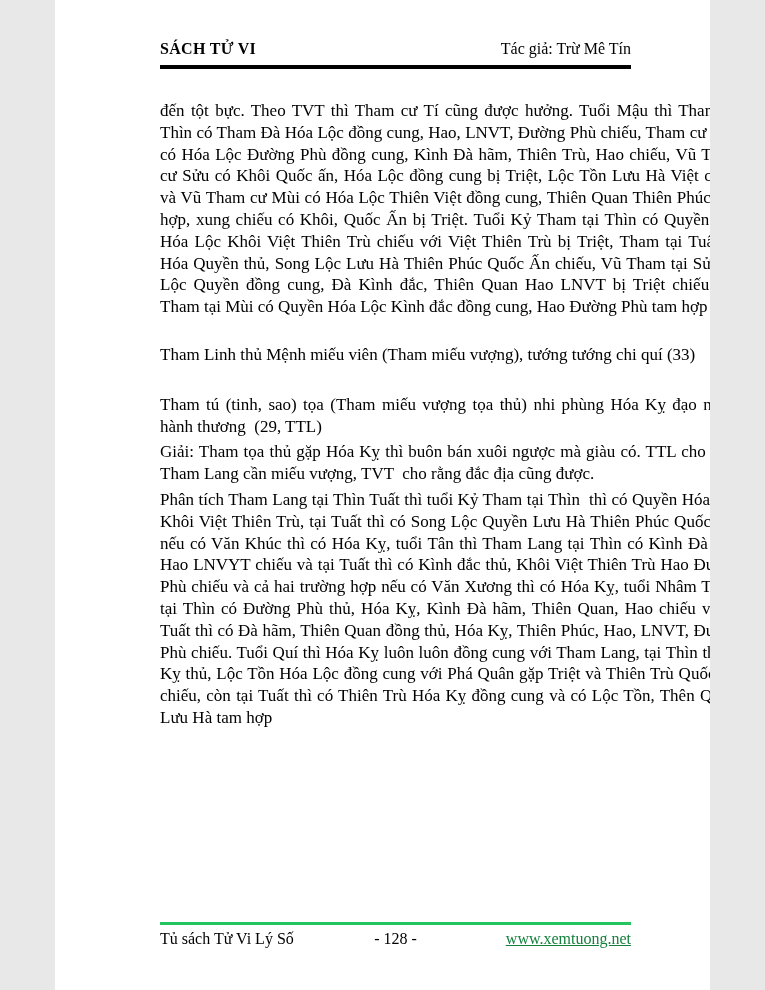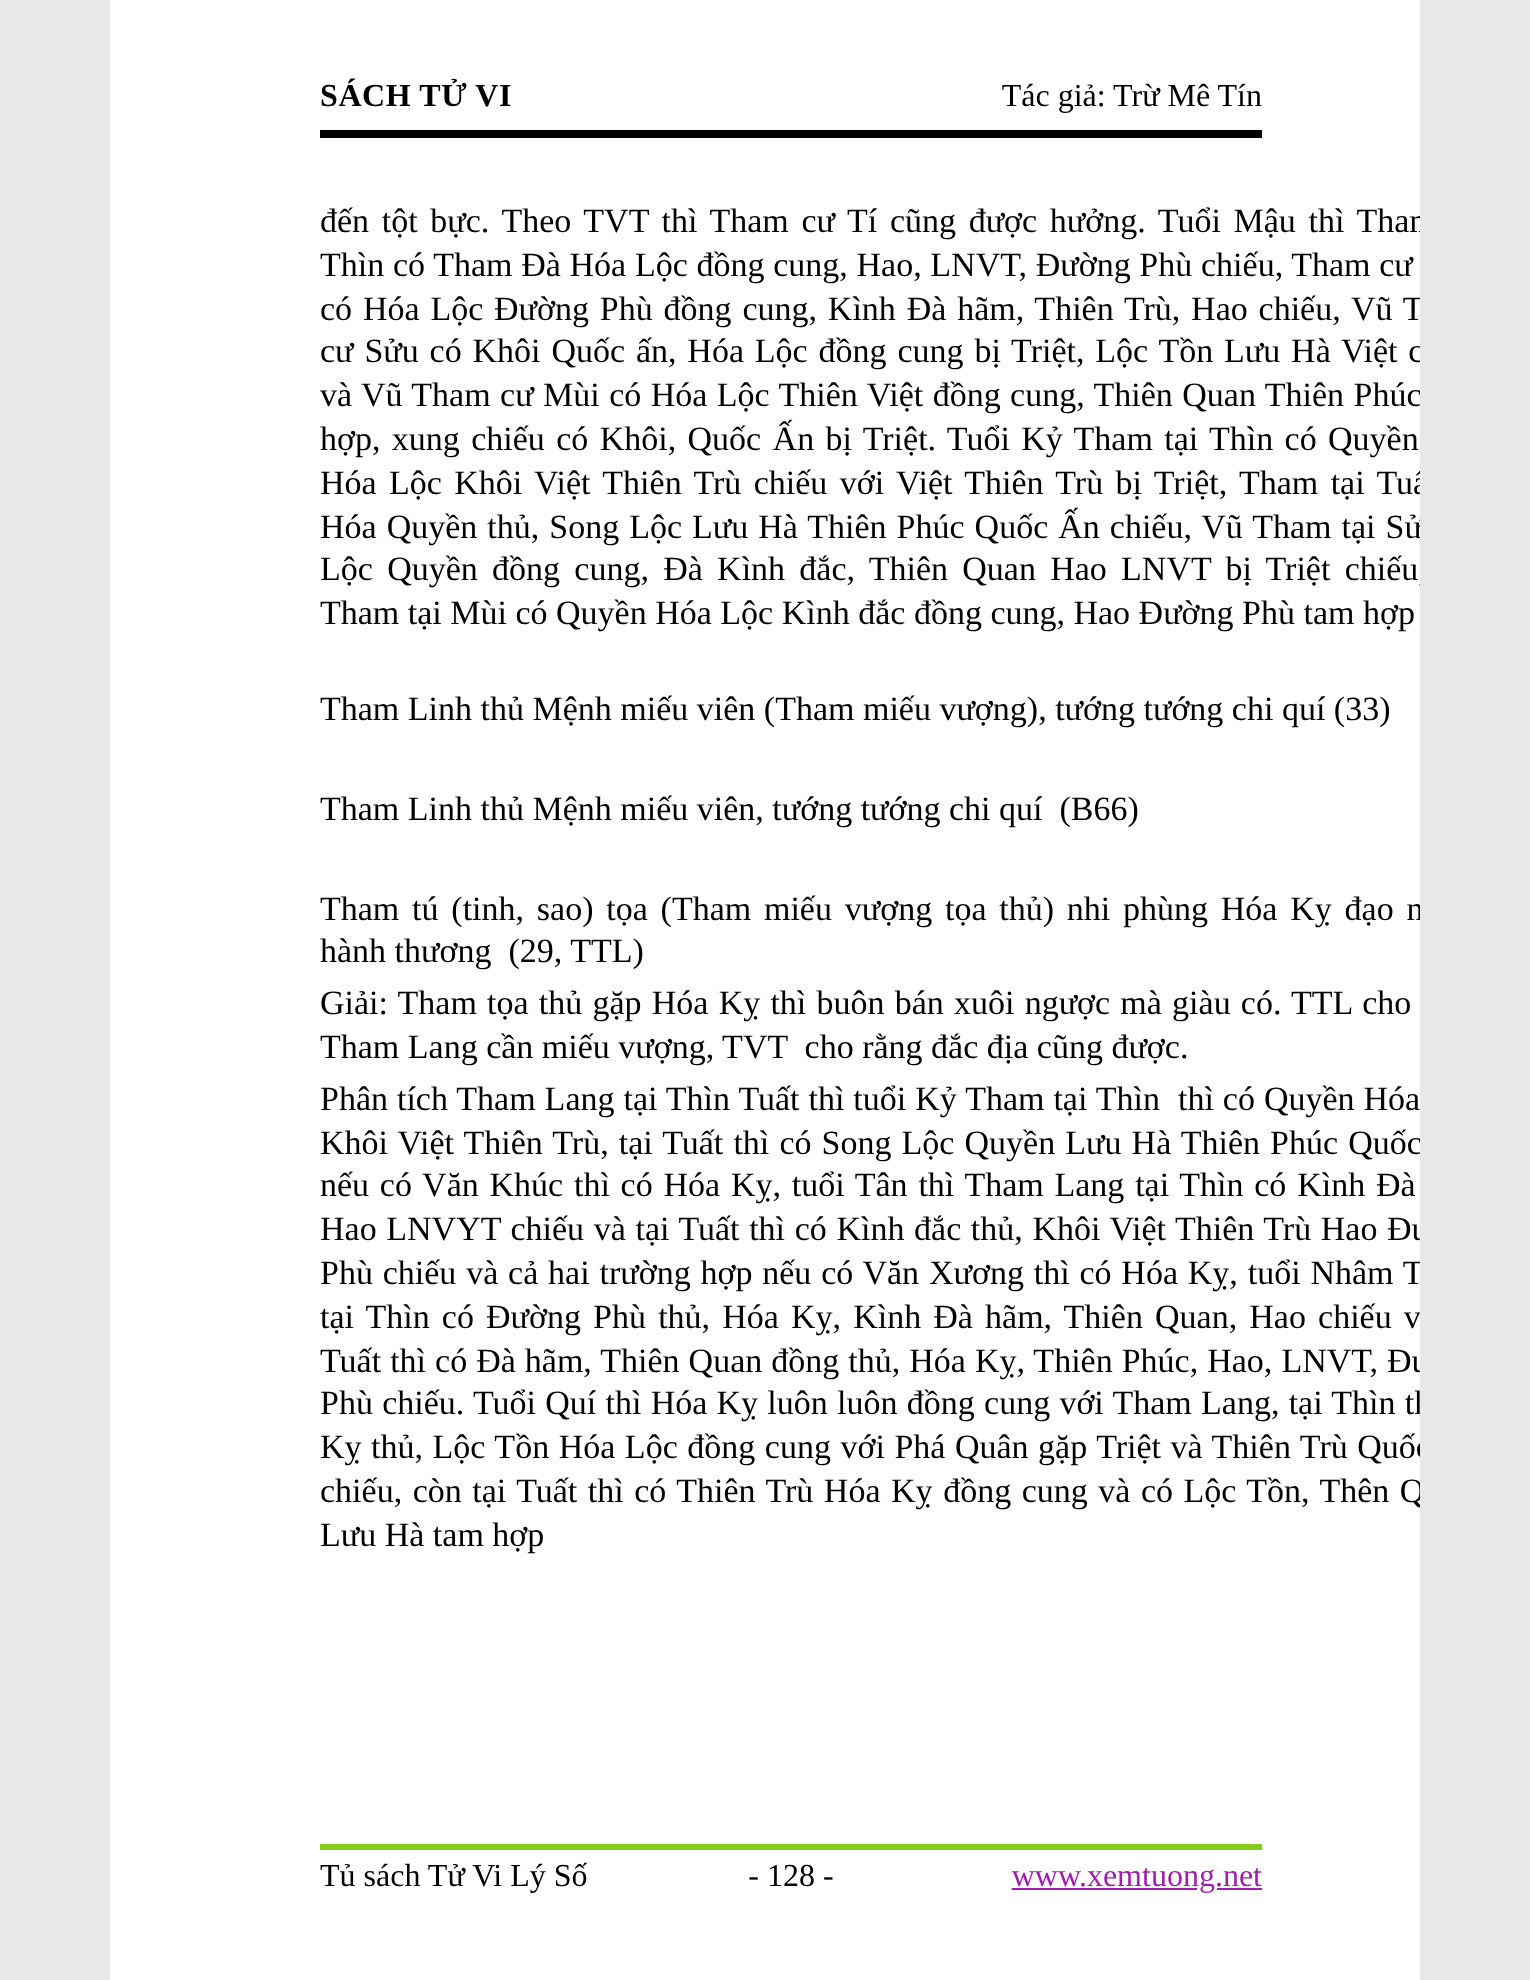--- a/index.html
+++ b/index.html
@@ -56,53 +56,52 @@
     margin-top: 4px;
   }
   .para.medium-gap-before {
     margin-top: 28px;
   }
   .footer {
     position: absolute;
     top: 922px;
     left: 105px;
     right: 79px;
-    border-top: 3px solid #84cc16;
+    border-top: 3px solid #22c55e;
     padding-top: 5px;
     display: grid;
     grid-template-columns: 1fr auto 1fr;
     align-items: baseline;
     font-size: 16px;
   }
   .footer .footer-left { text-align: left; }
   .footer .footer-center { text-align: left; }
   .footer .footer-right { text-align: right; }
   .footer a.site-link {
-    color: #a21caf;
+    color: #15803d;
     text-decoration: underline;
     cursor: pointer;
   }
 </style>
 </head>
 <body>
 
 <div class="page">
 
   <div class="header">
     <span class="book-title">SÁCH TỬ VI</span>
     <span class="author">Tác giả: Trừ Mê Tín</span>
   </div>
 
   <div class="content">
     <p class="para">đến tột bực. Theo TVT thì Tham cư Tí cũng được hưởng. Tuổi Mậu thì Tham cư Thìn có Tham Đà Hóa Lộc đồng cung, Hao, LNVT, Đường Phù chiếu, Tham cư Tuất có Hóa Lộc Đường Phù đồng cung, Kình Đà hãm, Thiên Trù, Hao chiếu, Vũ Tham cư Sửu có Khôi Quốc ấn, Hóa Lộc đồng cung bị Triệt, Lộc Tồn Lưu Hà Việt chiếu và Vũ Tham cư Mùi có Hóa Lộc Thiên Việt đồng cung, Thiên Quan Thiên Phúc tam hợp, xung chiếu có Khôi, Quốc Ấn bị Triệt. Tuổi Kỷ Tham tại Thìn có Quyền thủ, Hóa Lộc Khôi Việt Thiên Trù chiếu với Việt Thiên Trù bị Triệt, Tham tại Tuất có Hóa Quyền thủ, Song Lộc Lưu Hà Thiên Phúc Quốc Ấn chiếu, Vũ Tham tại Sửu có Lộc Quyền đồng cung, Đà Kình đắc, Thiên Quan Hao LNVT bị Triệt chiếu, Vũ Tham tại Mùi có Quyền Hóa Lộc Kình đắc đồng cung, Hao Đường Phù tam hợp</p>
 
     <p class="para gap-before">Tham Linh thủ Mệnh miếu viên (Tham miếu vượng), tướng tướng chi quí (33)</p>
 
 
-    <p class="para medium-gap-before">Tham Linh thủ Mệnh miếu viên, tướng tướng chi quí  (B66)</p>
 
 
     <p class="para medium-gap-before">Tham tú (tinh, sao) tọa (Tham miếu vượng tọa thủ) nhi phùng Hóa Kỵ đạo ngoại hành thương  (29, TTL)</p>
 
     <p class="para small-gap-before">Giải: Tham tọa thủ gặp Hóa Kỵ thì buôn bán xuôi ngược mà giàu có. TTL cho rằng Tham Lang cần miếu vượng, TVT  cho rằng đắc địa cũng được.</p>
 
     <p class="para small-gap-before">Phân tích Tham Lang tại Thìn Tuất thì tuổi Kỷ Tham tại Thìn  thì có Quyền Hóa Lộc Khôi Việt Thiên Trù, tại Tuất thì có Song Lộc Quyền Lưu Hà Thiên Phúc Quốc Ấn, nếu có Văn Khúc thì có Hóa Kỵ, tuổi Tân thì Tham Lang tại Thìn có Kình Đà đắc, Hao LNVYT chiếu và tại Tuất thì có Kình đắc thủ, Khôi Việt Thiên Trù Hao Đường Phù chiếu và cả hai trường hợp nếu có Văn Xương thì có Hóa Kỵ, tuổi Nhâm Tham tại Thìn có Đường Phù thủ, Hóa Kỵ, Kình Đà hãm, Thiên Quan, Hao chiếu và tại Tuất thì có Đà hãm, Thiên Quan đồng thủ, Hóa Kỵ, Thiên Phúc, Hao, LNVT, Đường Phù chiếu. Tuổi Quí thì Hóa Kỵ luôn luôn đồng cung với Tham Lang, tại Thìn thì có Kỵ thủ, Lộc Tồn Hóa Lộc đồng cung với Phá Quân gặp Triệt và Thiên Trù Quốc Ấn chiếu, còn tại Tuất thì có Thiên Trù Hóa Kỵ đồng cung và có Lộc Tồn, Thên Quan, Lưu Hà tam hợp</p>
   </div>
 
   <div class="footer">

